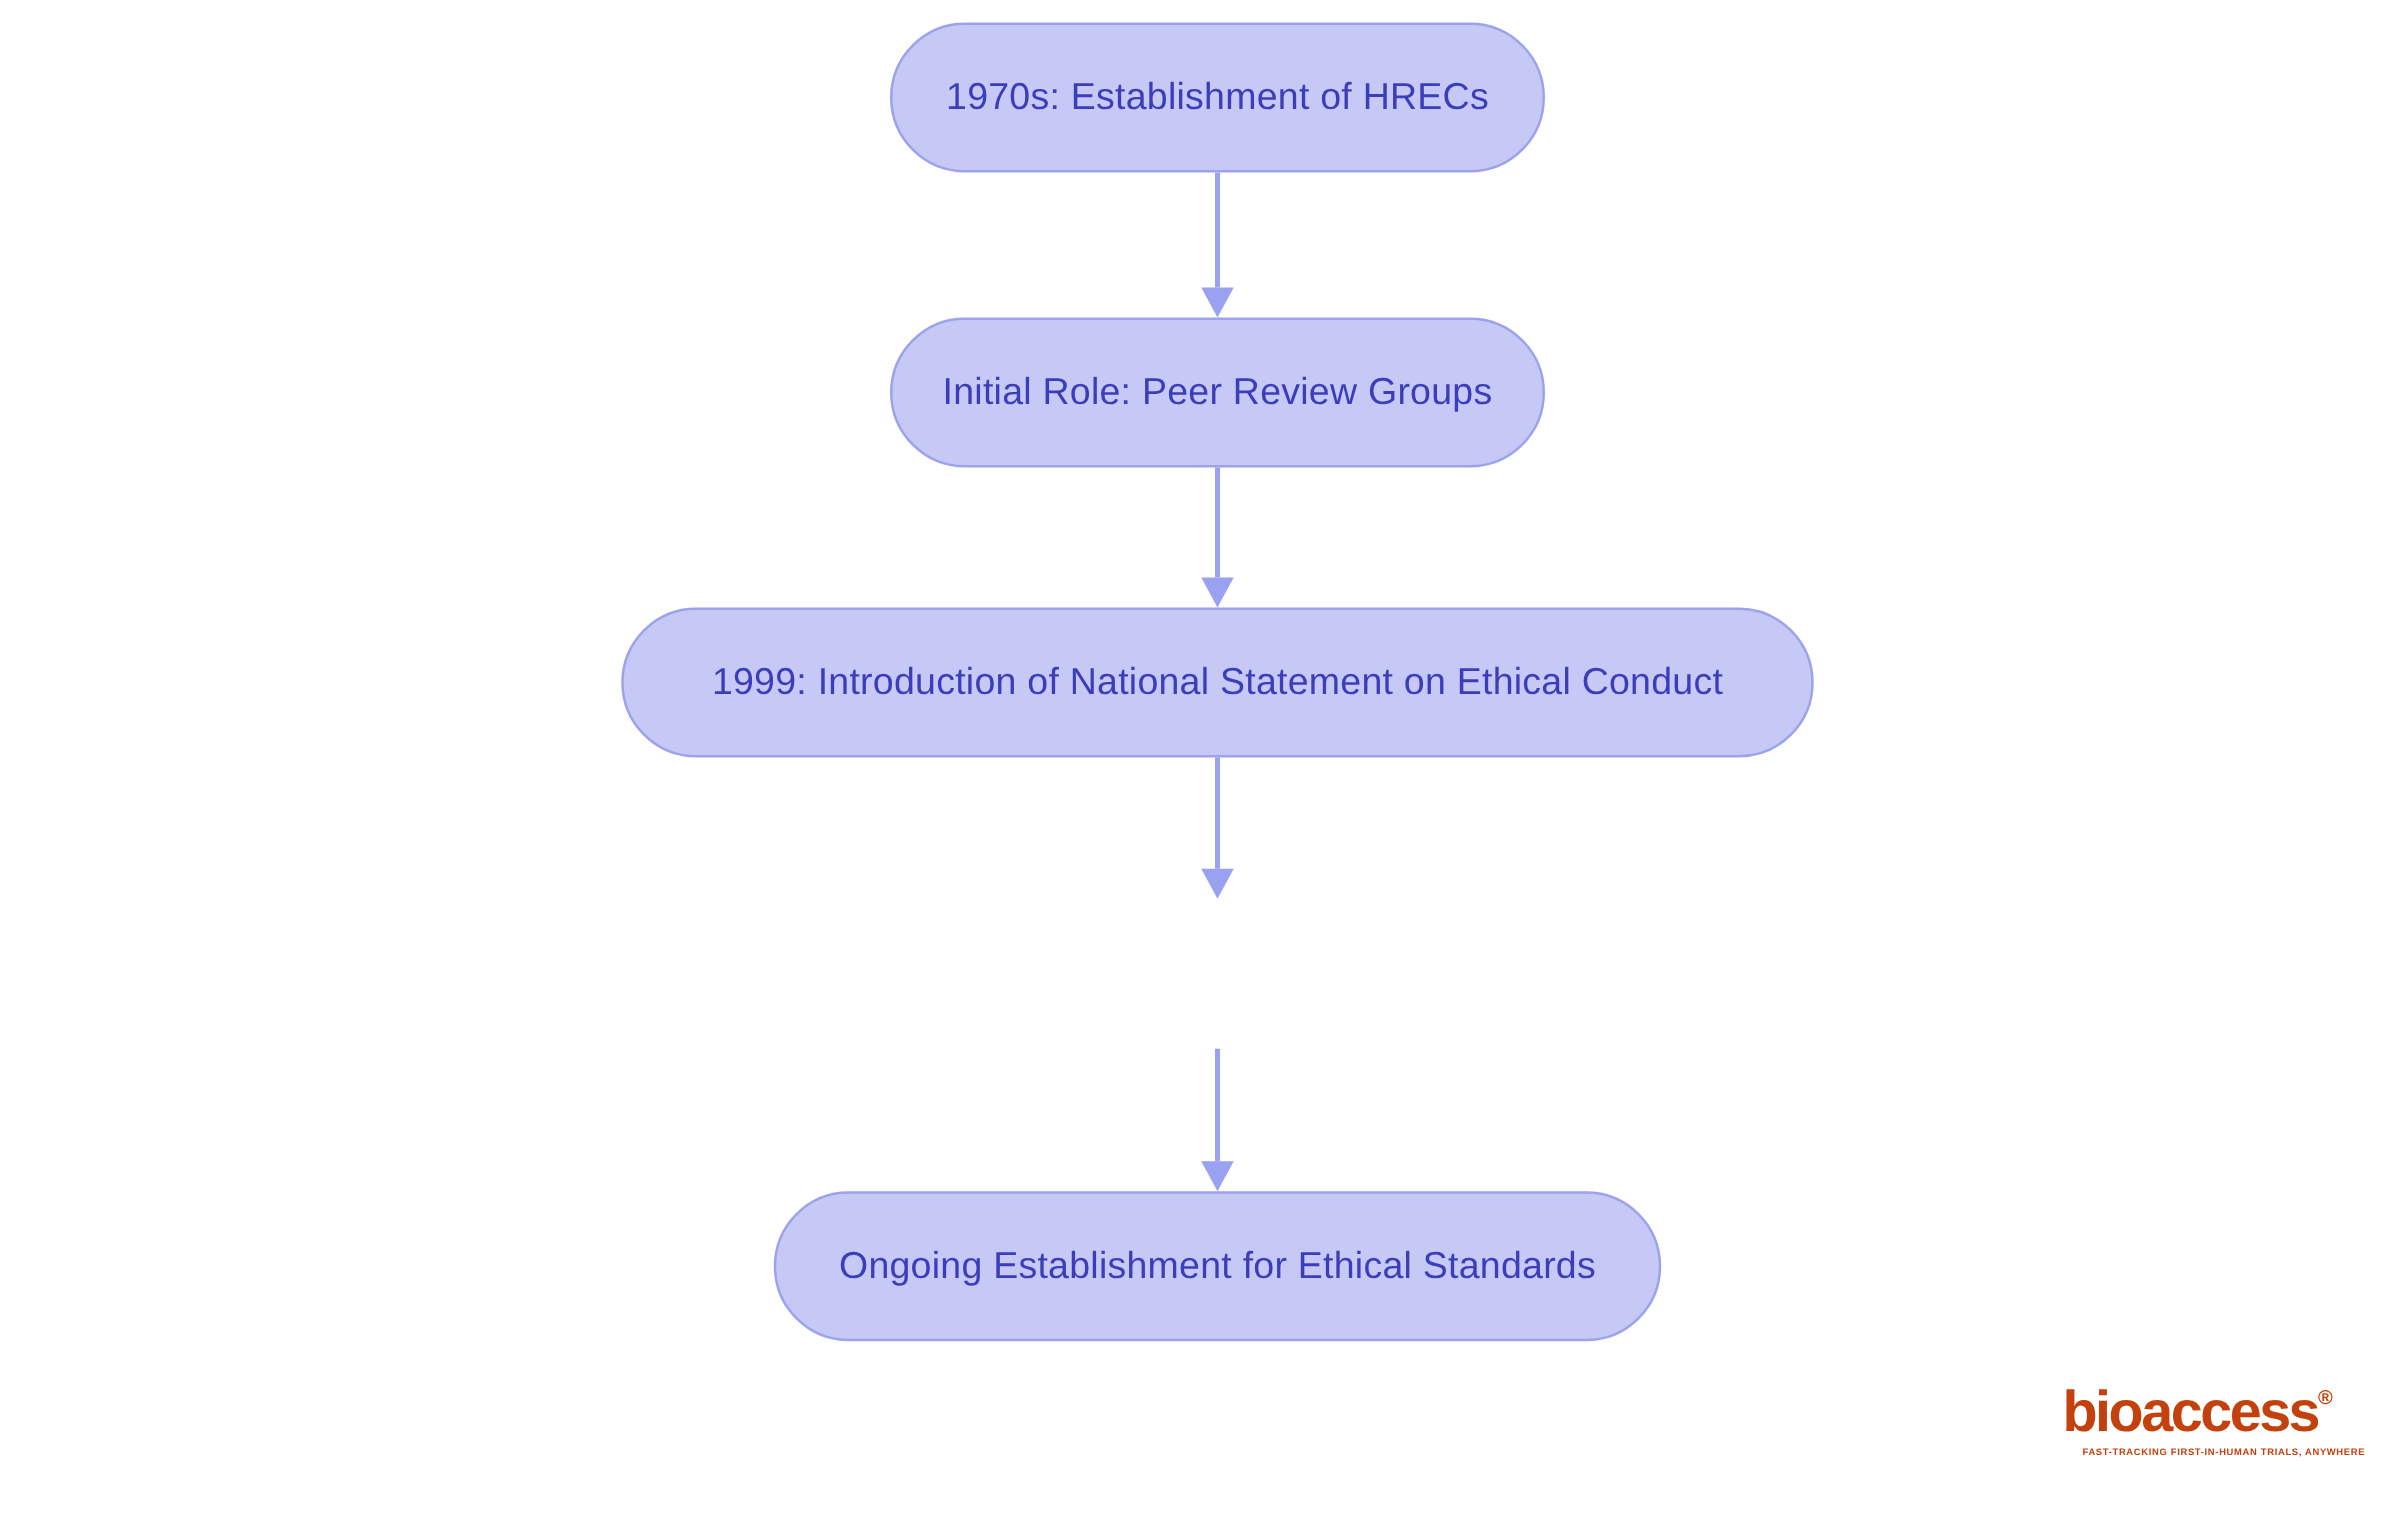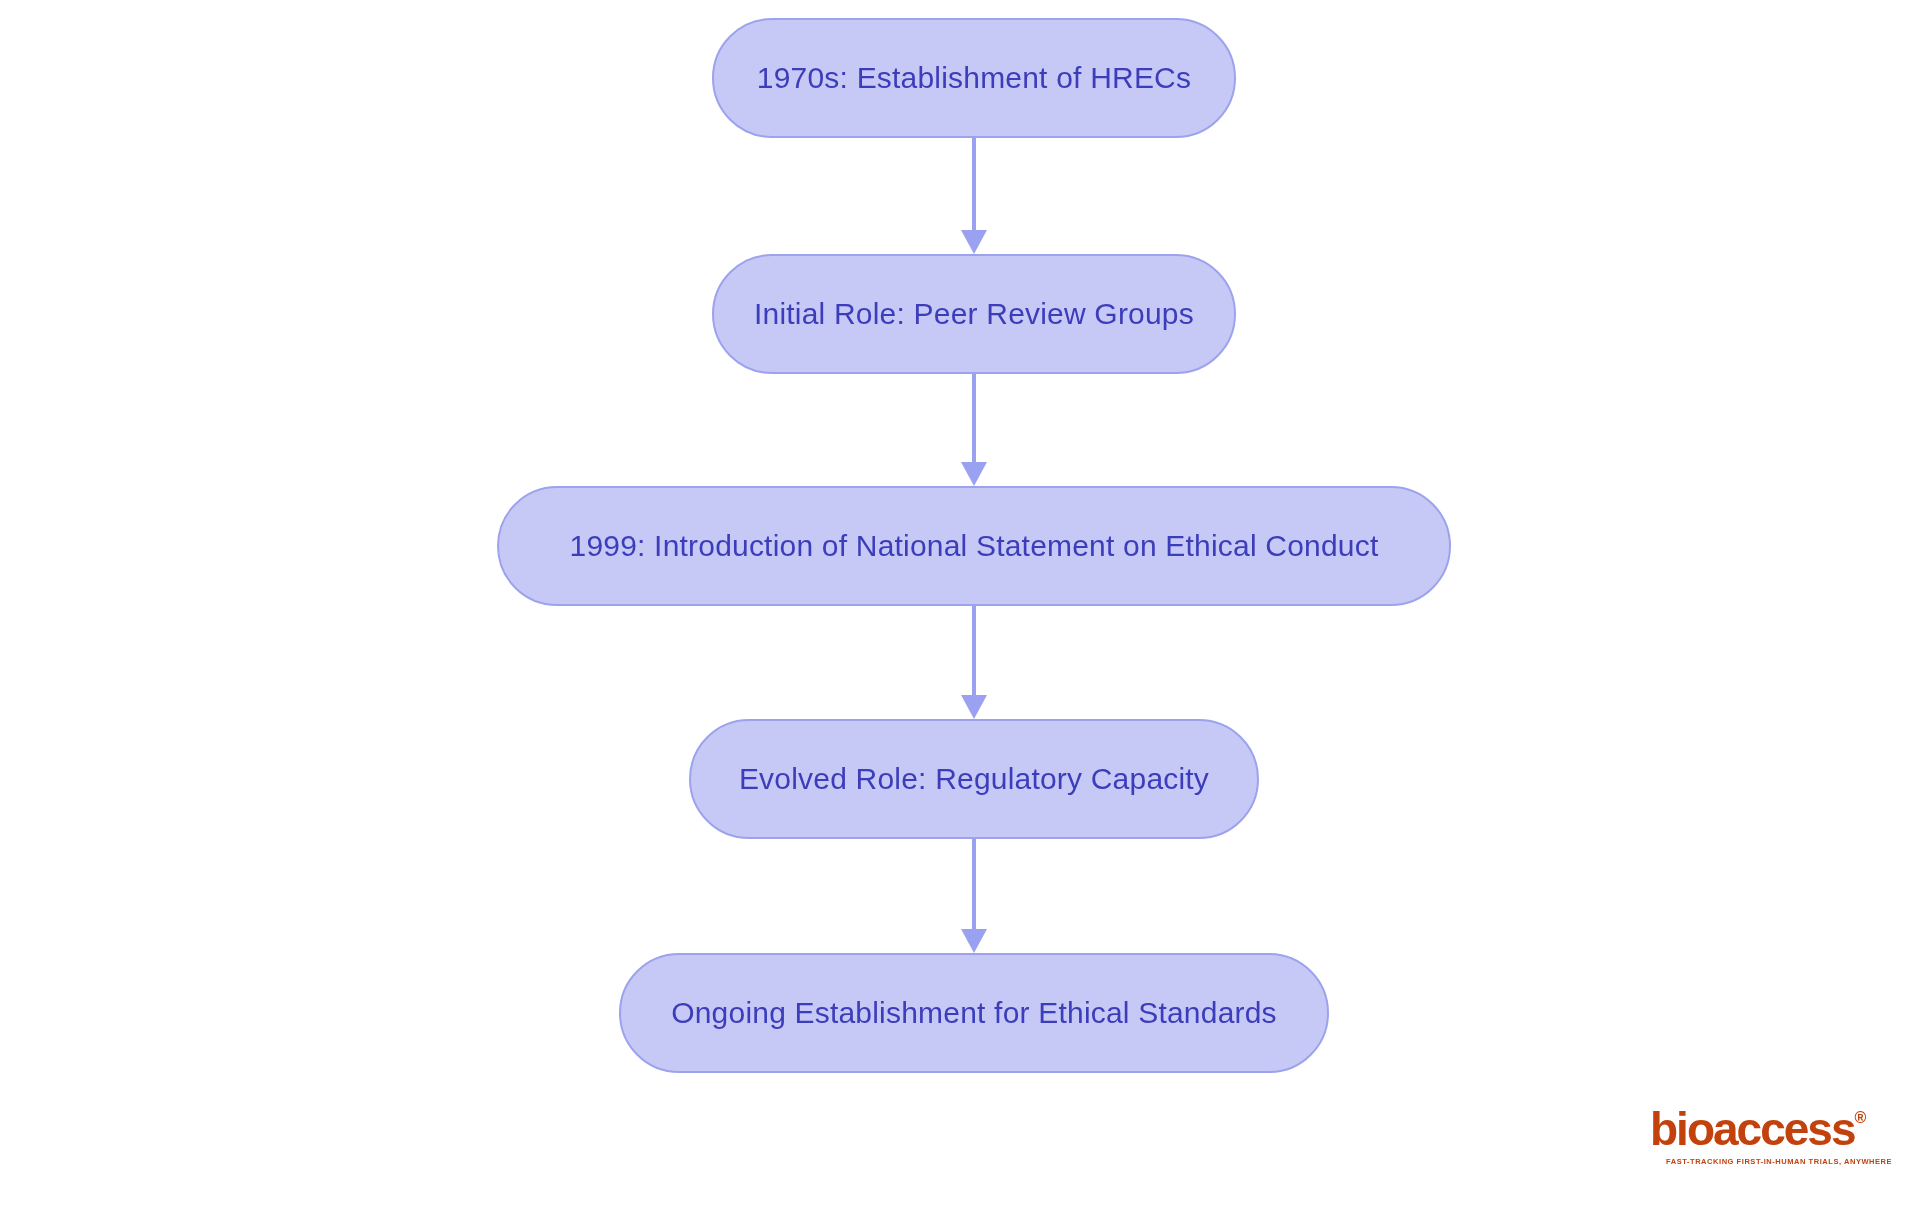--- a/index.html
+++ b/index.html
@@ -117,23 +117,20 @@
 
   <div class="flow-node node-3">
     <span>1999: Introduction of National Statement on Ethical Conduct</span>
   </div>
 
   <div class="arrow arrow-3">
     <div class="shaft"></div>
     <div class="head"></div>
   </div>
 
-  <div class="flow-node node-4">
-    <span>Evolved Role: Regulatory Capacity</span>
-  </div>
 
   <div class="arrow arrow-4">
     <div class="shaft"></div>
     <div class="head"></div>
   </div>
 
   <div class="flow-node node-5">
     <span>Ongoing Establishment for Ethical Standards</span>
   </div>
 

